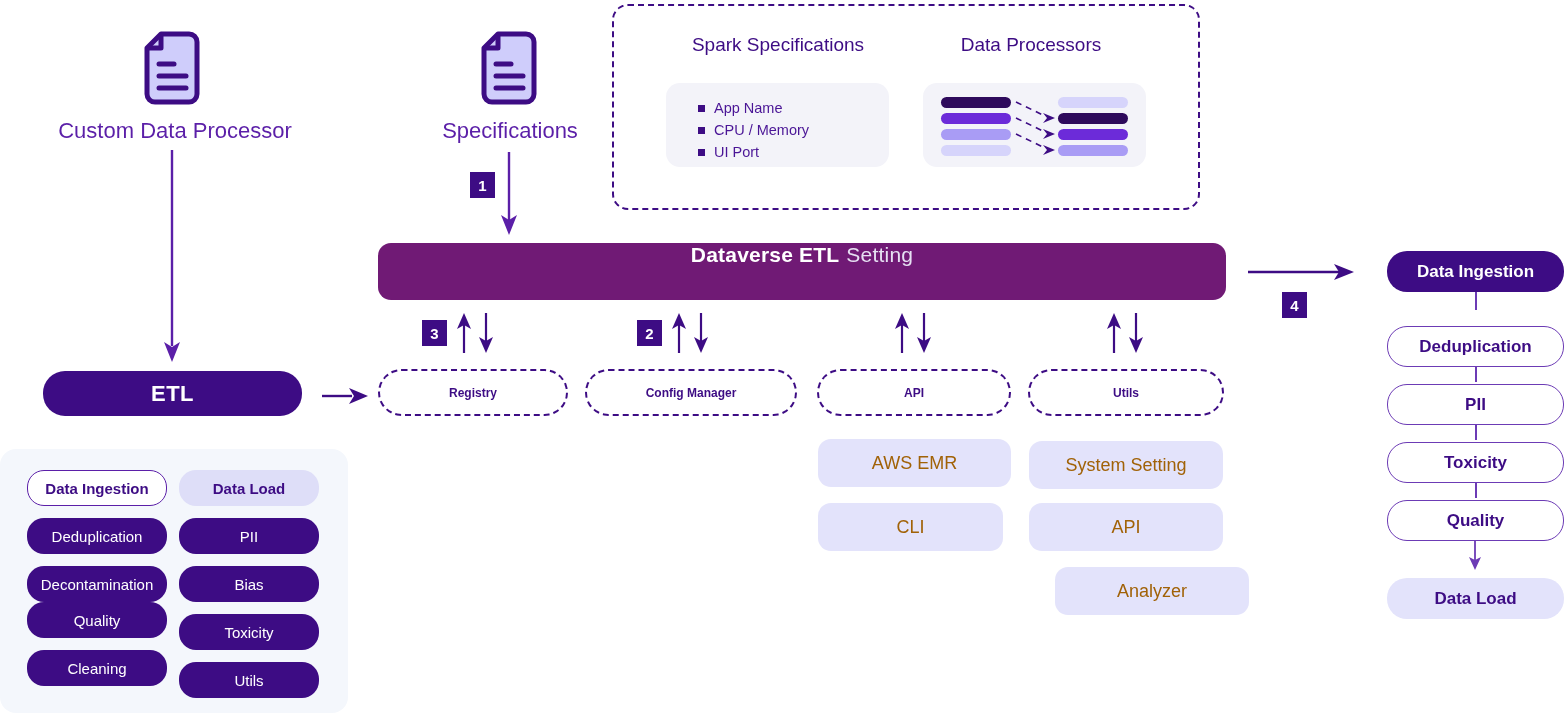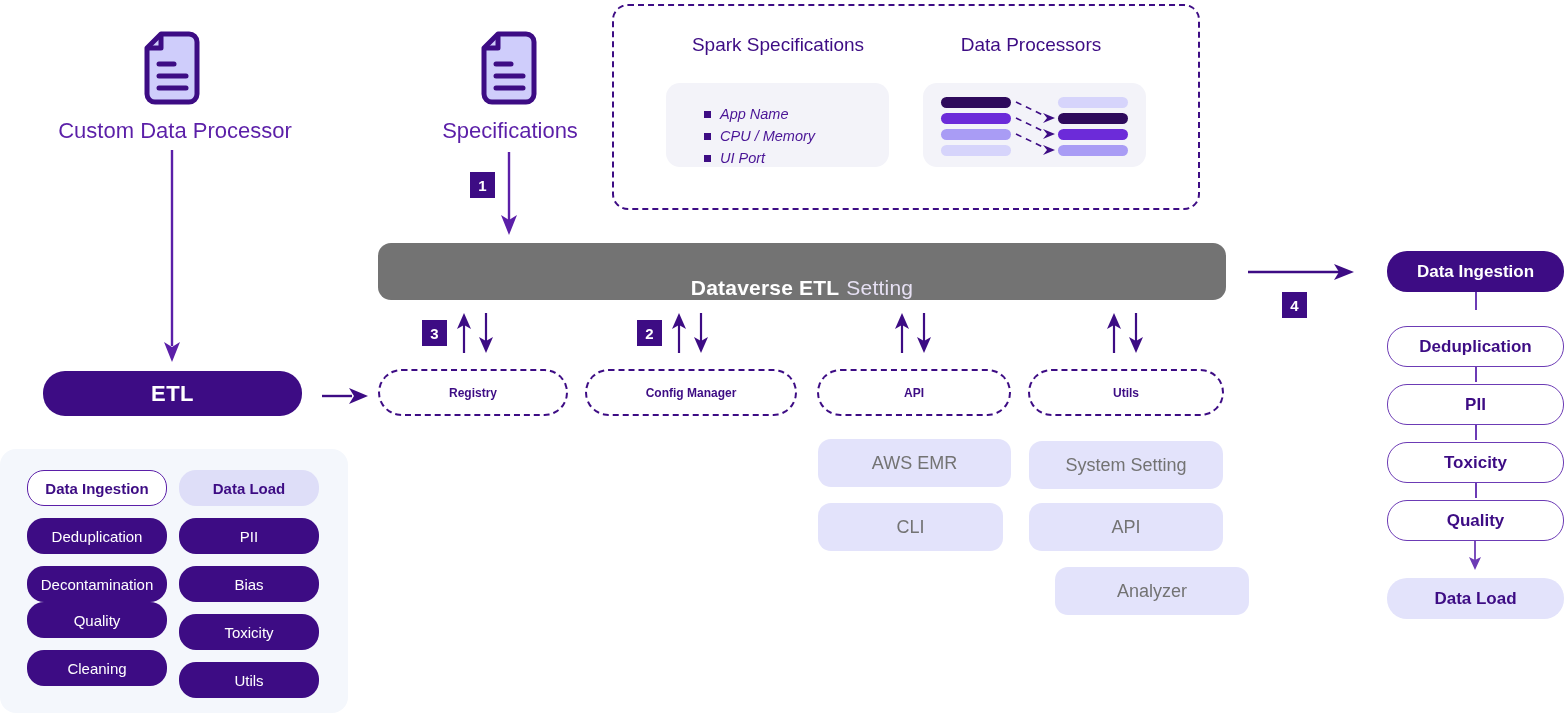--- a/index.html
+++ b/index.html
@@ -33,51 +33,51 @@
     border:2.5px dashed #3D0C84;border-radius:16px;
     box-sizing:border-box;
   }
   .spec-title{
     font-size:19px;font-weight:400;color:#3D0C84;text-align:center;
     white-space:nowrap;
   }
   .spec-card{
     background:#F3F3F9;border-radius:14px;box-sizing:border-box;
   }
-  .spec-list{list-style:none;margin:10px;padding:0;font-style:italic;}
+  .spec-list{list-style:none;margin:4px;padding:0;}
   .spec-list li{
     font-size:14.5px;color:#4A1596;margin:0 0 6px 0;
     display:flex;align-items:center;white-space:nowrap;
   }
   .sq-bullet{
     width:7px;height:7px;background:#3D0C84;display:inline-block;
     margin-right:9px;flex:none;
   }
 
   
   .pipeline{
-    background:#737373;border-radius:13px;color:#fff;
-    display:flex;align-items:flex-end;justify-content:center;
+    background:#701a75;border-radius:13px;color:#fff;
+    display:flex;align-items:flex-start;justify-content:center;
     font-size:21px;letter-spacing:.2px;
   }
   .pipeline b{font-weight:700;}
   .pipeline span.light{font-weight:400;color:#E6E0F3;margin-left:7px;}
 
   
   .module{
     border:2.5px dashed #3D0C84;border-radius:26px;box-sizing:border-box;
     display:flex;align-items:center;justify-content:center;
     font-size:12px;font-weight:700;color:#3D0C84;
   }
 
   
   .chip-lav{
     background:#E3E3FB;border-radius:13px;box-sizing:border-box;
     display:flex;align-items:center;justify-content:center;
-    font-size:18px;color:#737373;font-weight:400;
+    font-size:18px;color:#a16207;font-weight:400;
   }
 
   
   .etl-pill{
     background:#3D0C84;border-radius:22px;color:#fff;
     display:flex;align-items:center;justify-content:center;
     font-size:22px;font-weight:700;letter-spacing:.5px;
   }
 
   

